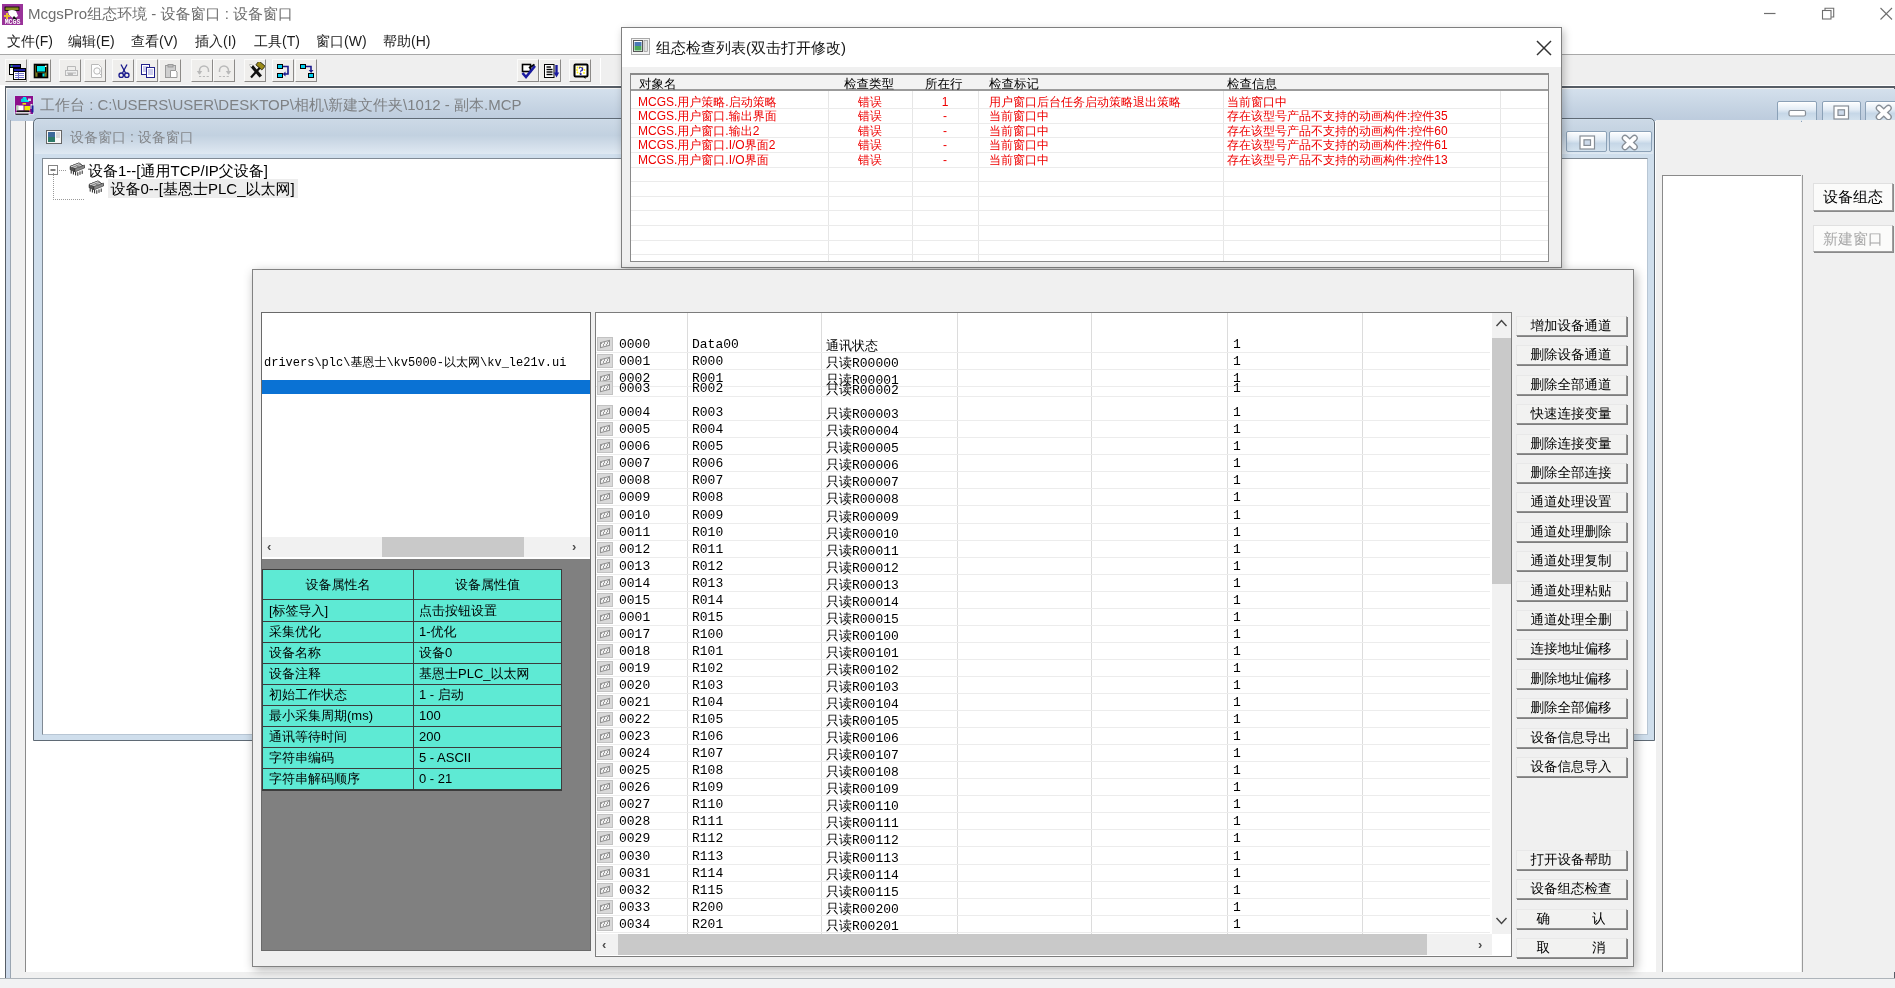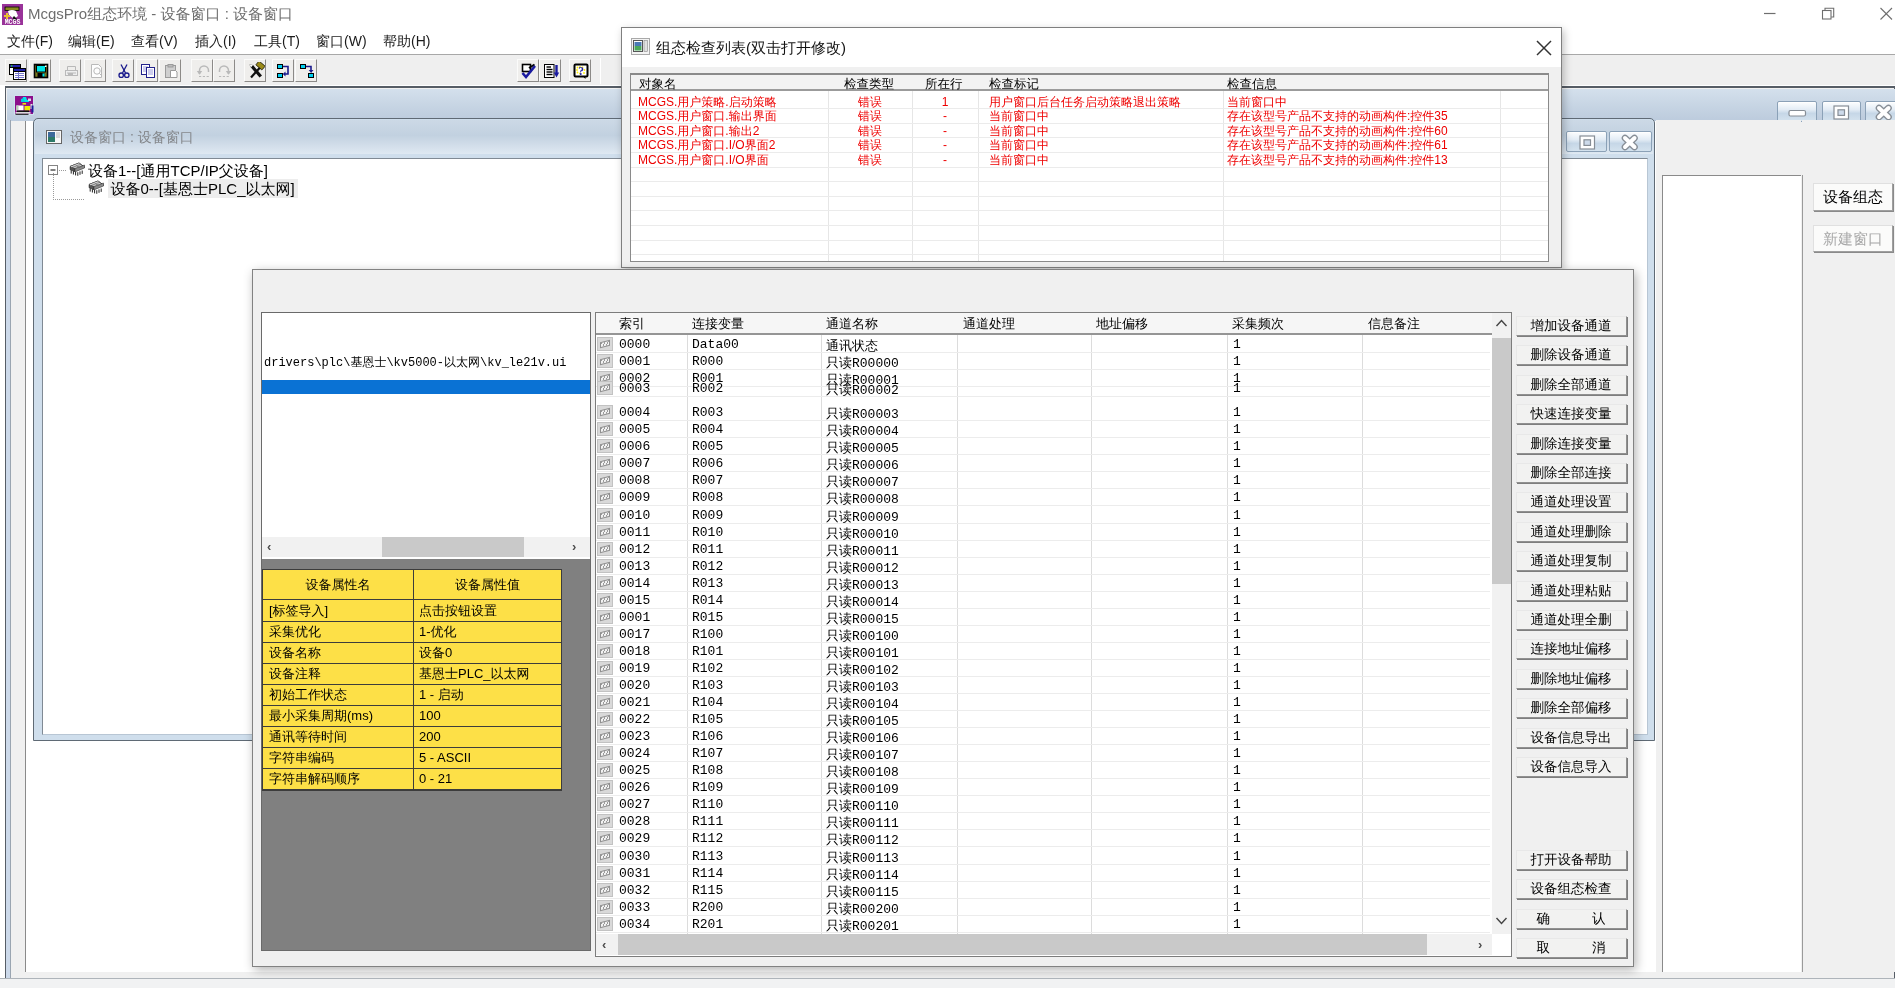--- a/index.html
+++ b/index.html
@@ -53,21 +53,21 @@
  box-shadow:2px 3px 10px rgba(0,0,0,.3)}
 #devdlg .cap{position:absolute;left:0;top:0;width:1380px;height:37px;background:#fff}
 #devdlg .cap .txt{position:absolute;left:25px;top:0;height:37px;line-height:37px;font-size:15px;color:#6a6a6a}
 #leftpane{left:8px;top:42px;width:330px;height:639px;background:#808080;border:1px solid #6a6a6a}
 #listbox{left:0px;top:0px;width:328px;height:246px;background:#fff}
 #lb-path{position:absolute;left:2px;top:41px;font-size:12px;color:#000;white-space:pre;font-family:"Liberation Mono",monospace}
 #lb-sel{position:absolute;left:0;top:67px;width:328px;height:14px;background:#0a72d4}
 .sbar{position:absolute;background:#f1f1f1}
 .sthumb{position:absolute;background:#c9c9c9}
 .sarrow{position:absolute;font-size:13px;color:#4d4d4d;font-weight:bold;line-height:20px}
-#proptbl{left:0px;top:256px;width:300px;height:222px;background:#fde047;border:1px solid #3c3c3c;font-size:13px;color:#000;font-weight:300}
+#proptbl{left:0px;top:256px;width:300px;height:222px;background:#5eead4;border:1px solid #3c3c3c;font-size:13px;color:#000;font-weight:300}
 #proptbl .ph{position:absolute;top:0;height:30px;line-height:30px;text-align:center;border-bottom:1px solid #3c3c3c}
 .prow{position:absolute;left:0;width:100%;border-bottom:1px solid #3c3c3c;height:21px;line-height:20px;white-space:pre}
 
 #chtbl{left:342px;top:42px;width:917px;height:645px;background:#fff;border:1px solid #7c7c7c}
 #chtbl .hd{position:absolute;top:0;left:0;width:100%;height:22px;background:#f6f6f6;border-bottom:2px solid #959595;font-size:13px;color:#000;font-weight:300}
 .ccol{position:absolute;top:0;width:1px;height:621px;background:#dcdcdc}
 .crow{position:absolute;height:17.05px;font-size:13px;color:#000;white-space:pre;font-weight:300}
 .crow .sep{position:absolute;left:0;bottom:0;width:100%;height:1px;background:#ececec}
 .chip{position:absolute;left:1px;top:1px;width:16px;height:14px;background:#d9d9d9;border:1px solid #c2c2c2}
 .chip i{position:absolute;left:2px;top:3px;width:10px;height:6px;display:block;
@@ -274,20 +274,21 @@
           <rect x="14" y="3.5" width="3" height="2.5" fill="#d8d8e8"></rect>
           <rect x="16.5" y="9" width="2" height="5" fill="#dfe8df"></rect>
           <rect x="2.5" y="10.5" width="7" height="5" fill="#ffffff"></rect>
           <rect x="2" y="10.5" width="2.5" height="5" fill="#b8c8b8"></rect>
           <rect x="10.5" y="11" width="5.5" height="4.5" fill="#f0ea00"></rect>
           <rect x="3" y="15.5" width="12" height="1.6" fill="#111"></rect>
           <rect x="1.5" y="17" width="15" height="1.8" fill="#d9d9d9"></rect>
           <rect x="17.5" y="10.5" width="2" height="7" fill="#1a1a9a"></rect>
           <rect x="1.5" y="18.8" width="13" height="1" fill="#111"></rect>
         </svg></div>
+<div class="txt">工作台 : C:\USERS\USER\DESKTOP\相机\新建文件夹\1012 - 副本.MCP</div>
 <div class="blue-btn" style="left:1770px;top:12px;width:40px">
         <svg style="left:10px;top:7px" width="19" height="9">
           <rect x="1" y="1.5" width="16.5" height="5.5" rx="1.5" fill="#ffffff" stroke="#878e96" stroke-width="1.2"></rect>
         </svg>
       </div>
 <div class="blue-btn" style="left:1814.5px;top:12px;width:39px">
         <svg style="left:10px;top:3px" width="17" height="16">
           <rect x="1" y="1" width="14.5" height="13" fill="#ffffff" stroke="#878e96" stroke-width="1.2"></rect>
           <rect x="5" y="4.8" width="6.5" height="5.6" fill="#cddaea" stroke="#878e96" stroke-width="1.2"></rect>
         </svg>
@@ -489,29 +490,20 @@
 </div>
 </div>
 <div class="abs" id="chtbl">
 <div class="ccol" style="left:91px"></div>
 <div class="ccol" style="left:225px"></div>
 <div class="ccol" style="left:361px"></div>
 <div class="ccol" style="left:495px"></div>
 <div class="ccol" style="left:631px"></div>
 <div class="ccol" style="left:766px"></div>
 <div class="ccol" style="left:896px"></div>
-<div class="hd">
-        <span class="abs" style="left:23px;top:2px">索引</span>
-        <span class="abs" style="left:96px;top:2px">连接变量</span>
-        <span class="abs" style="left:230px;top:2px">通道名称</span>
-        <span class="abs" style="left:367px;top:2px">通道处理</span>
-        <span class="abs" style="left:500px;top:2px">地址偏移</span>
-        <span class="abs" style="left:636px;top:2px">采集频次</span>
-        <span class="abs" style="left:772px;top:2px">信息备注</span>
-      </div>
 <div class="crow" style="left:0;top:23.00px;width:894px"><div class="chip"><i></i></div><span class="abs mono" style="left:23px;top:1px">0000</span><span class="abs mono" style="left:96px;top:1px">Data00</span><span class="abs mono" style="left:230px;top:1px">通讯状态</span><span class="abs mono" style="left:637px;top:1px">1</span><div class="sep"></div></div>
 <div class="crow" style="left:0;top:40.05px;width:894px"><div class="chip"><i></i></div><span class="abs mono" style="left:23px;top:1px">0001</span><span class="abs mono" style="left:96px;top:1px">R000</span><span class="abs mono" style="left:230px;top:1px">只读R00000</span><span class="abs mono" style="left:637px;top:1px">1</span><div class="sep"></div></div>
 <div class="crow" style="left:0;top:57.10px;width:894px"><div class="chip"><i></i></div><span class="abs mono" style="left:23px;top:1px">0002</span><span class="abs mono" style="left:96px;top:1px">R001</span><span class="abs mono" style="left:230px;top:1px">只读R00001</span><span class="abs mono" style="left:637px;top:1px">1</span><div class="sep"></div></div>
 <div class="crow" style="left:0;top:67px;width:894px"><div class="chip"><i></i></div><span class="abs mono" style="left:23px;top:1px">0003</span><span class="abs mono" style="left:96px;top:1px">R002</span><span class="abs mono" style="left:230px;top:1px">只读R00002</span><span class="abs mono" style="left:637px;top:1px">1</span><div class="sep"></div></div>
 <div class="crow" style="left:0;top:91.20px;width:894px"><div class="chip"><i></i></div><span class="abs mono" style="left:23px;top:1px">0004</span><span class="abs mono" style="left:96px;top:1px">R003</span><span class="abs mono" style="left:230px;top:1px">只读R00003</span><span class="abs mono" style="left:637px;top:1px">1</span><div class="sep"></div></div>
 <div class="crow" style="left:0;top:108.25px;width:894px"><div class="chip"><i></i></div><span class="abs mono" style="left:23px;top:1px">0005</span><span class="abs mono" style="left:96px;top:1px">R004</span><span class="abs mono" style="left:230px;top:1px">只读R00004</span><span class="abs mono" style="left:637px;top:1px">1</span><div class="sep"></div></div>
 <div class="crow" style="left:0;top:125.30px;width:894px"><div class="chip"><i></i></div><span class="abs mono" style="left:23px;top:1px">0006</span><span class="abs mono" style="left:96px;top:1px">R005</span><span class="abs mono" style="left:230px;top:1px">只读R00005</span><span class="abs mono" style="left:637px;top:1px">1</span><div class="sep"></div></div>
 <div class="crow" style="left:0;top:142.35px;width:894px"><div class="chip"><i></i></div><span class="abs mono" style="left:23px;top:1px">0007</span><span class="abs mono" style="left:96px;top:1px">R006</span><span class="abs mono" style="left:230px;top:1px">只读R00006</span><span class="abs mono" style="left:637px;top:1px">1</span><div class="sep"></div></div>
 <div class="crow" style="left:0;top:159.40px;width:894px"><div class="chip"><i></i></div><span class="abs mono" style="left:23px;top:1px">0008</span><span class="abs mono" style="left:96px;top:1px">R007</span><span class="abs mono" style="left:230px;top:1px">只读R00007</span><span class="abs mono" style="left:637px;top:1px">1</span><div class="sep"></div></div>
 <div class="crow" style="left:0;top:176.45px;width:894px"><div class="chip"><i></i></div><span class="abs mono" style="left:23px;top:1px">0009</span><span class="abs mono" style="left:96px;top:1px">R008</span><span class="abs mono" style="left:230px;top:1px">只读R00008</span><span class="abs mono" style="left:637px;top:1px">1</span><div class="sep"></div></div>

